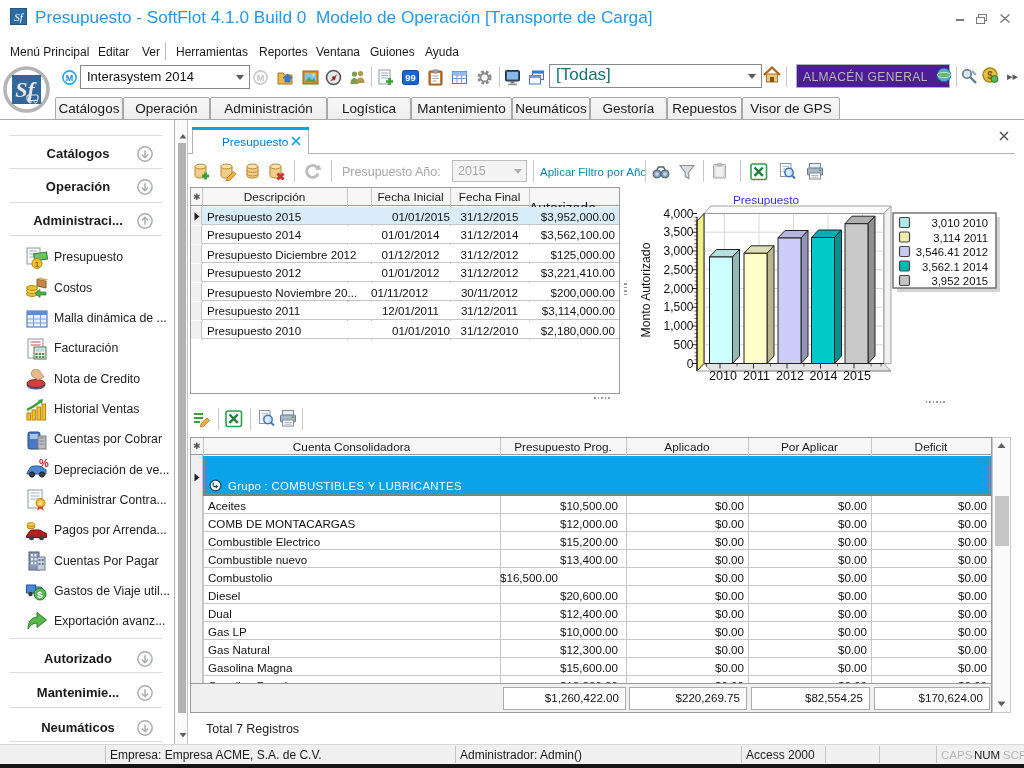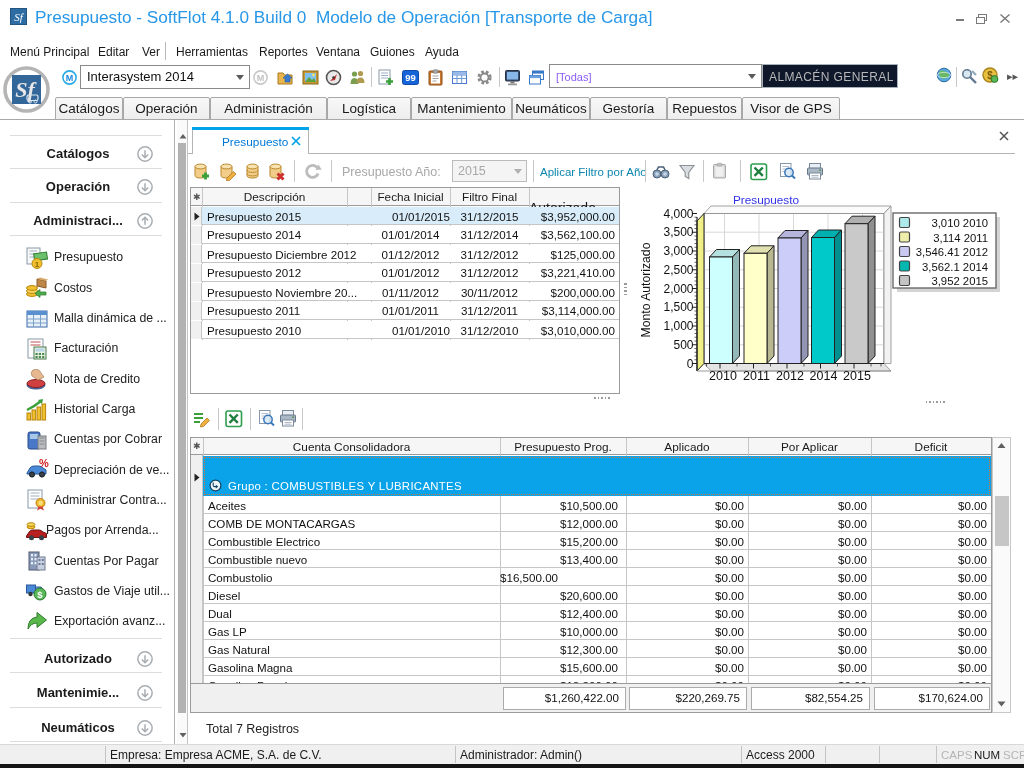--- a/index.html
+++ b/index.html
@@ -101,33 +101,33 @@
       <rect x="4" y="14.5" width="9" height="1.8" fill="#9a9a9a"></rect>
     </svg>
 <svg class="a" style="left:528px;top:69px" width="17" height="17" viewBox="0 0 17 17">
       <rect x="4.5" y="2" width="11" height="8.5" fill="#fff" stroke="#3a78c8"></rect>
       <rect x="4.5" y="2" width="11" height="2.6" fill="#3a78c8"></rect>
       <rect x="1.5" y="6.5" width="11" height="8.5" fill="#fff" stroke="#3a78c8"></rect>
       <rect x="1.5" y="6.5" width="11" height="2.6" fill="#6aa0e0"></rect>
     </svg>
 
 <div class="a" style="left:549px;top:64px;width:213px;height:24px;background:#fff;border:1px solid #8a8a8a">
-<div class="a" style="left:6px;top:6px;font-size:11px;color:#8b5cf6">[Todas]</div>
+<div class="a" style="left:6px;top:0;font-size:17px;color:#0f766e">[Todas]</div>
 <svg class="a" style="left:198px;top:9px" width="9" height="6">
         <path d="M0 0 L8 0 L4 5 Z" fill="#5a5a5a"></path>
       </svg>
 </div>
 <svg class="a" style="left:763px;top:66px" width="18" height="17" viewBox="0 0 18 17">
       <path d="M1 9 L9 1.5 L17 9" fill="none" stroke="#b06020" stroke-width="2.2"></path>
       <rect x="3.5" y="8" width="11" height="8" fill="#e8c87a" stroke="#a87830"></rect>
       <rect x="7" y="11" width="4" height="5" fill="#8a5020"></rect>
     </svg>
 <div class="a" style="left:786px;top:67px;width:1px;height:20px;background:#c8c8c8"></div>
 
-<div class="a" style="left:762px;top:64px;width:136px;height:24px;background:#0f172a;border:1px solid #a8b0b8">
+<div class="a" style="left:796px;top:64px;width:154px;height:24px;background:#4c1d95;border:1px solid #a8b0b8">
 <div class="a" style="left:6px;top:5px;font-size:12px;color:#b8b8b8;letter-spacing:0.4px">ALMACÉN GENERAL</div>
 </div>
 <svg class="a" style="left:936px;top:67px" width="16" height="16" viewBox="0 0 16 16">
       <circle cx="8" cy="8" r="6.8" fill="#58a8e0" stroke="#2a6aa0"></circle>
       <path d="M3 5 Q6 2.5 9 4.5 Q13 6 13.5 9 Q10 12.5 6 11.5 Q2.5 9 3 5Z" fill="#68b868"></path>
       <ellipse cx="8" cy="8" rx="6.8" ry="2.6" fill="none" stroke="#ffffff" stroke-width="0.7" opacity="0.8"></ellipse>
     </svg>
 <div class="a" style="left:956px;top:67px;width:1px;height:20px;background:#c8c8c8"></div>
 <svg class="a" style="left:961px;top:68px" width="17" height="17" viewBox="0 0 17 17">
       <circle cx="6" cy="6" r="4.2" fill="#d8e8f0" stroke="#607890" stroke-width="1.6"></circle>
@@ -257,21 +257,21 @@
         <g stroke="#b8860b" fill="#f0c030">
           <rect x="2" y="15" width="3.6" height="7"></rect>
           <rect x="7" y="12" width="3.6" height="10"></rect>
           <rect x="12" y="9" width="3.6" height="13"></rect>
           <rect x="17" y="6" width="3.6" height="16"></rect>
         </g>
         <path d="M2 12 Q10 8 16 3" fill="none" stroke="#3aa03a" stroke-width="2.4"></path>
         <path d="M13 2 L18 1 L17 6Z" fill="#3aa03a"></path>
       </svg>
     </div>
-<div class="a" style="left:54px;top:402px;font-size:12.3px;color:#222;white-space:nowrap">Historial Carga</div>
+<div class="a" style="left:54px;top:402px;font-size:12.3px;color:#222;white-space:nowrap">Historial Ventas</div>
 <div class="a" style="left:25px;top:428px;width:24px;height:24px">
       <svg width="24" height="24" viewBox="0 0 24 24">
         <rect x="3" y="4" width="12" height="17" rx="2" fill="#4a78c8" stroke="#2a4a88"></rect>
         <rect x="5" y="6" width="8" height="5" fill="#a8c8e8"></rect>
         <rect x="13" y="8" width="8" height="13" fill="#b8bcc0" stroke="#787c80"></rect>
         <path d="M14.5 10 H19.5 M14.5 13 H19.5 M14.5 16 H19.5" stroke="#888" stroke-width="1"></path>
       </svg>
     </div>
 <div class="a" style="left:54px;top:432px;font-size:12.3px;color:#222;white-space:nowrap">Cuentas por Cobrar</div>
 <div class="a" style="left:25px;top:458px;width:24px;height:24px">
@@ -295,21 +295,21 @@
 <div class="a" style="left:54px;top:493px;font-size:12.3px;color:#222;white-space:nowrap">Administrar Contra...</div>
 <div class="a" style="left:25px;top:519px;width:24px;height:24px">
       <svg width="24" height="24" viewBox="0 0 24 24">
         <ellipse cx="6" cy="8" rx="4" ry="1.8" fill="#f0c030" stroke="#b8860b"></ellipse>
         <ellipse cx="6" cy="5.5" rx="4" ry="1.8" fill="#f8d860" stroke="#b8860b"></ellipse>
         <path d="M1.5 17 L4.5 12.5 Q5.5 11 8 11 L14 11 Q16 11 18 13 L21.5 14.5 L21.5 18.5 L1.5 18.5Z" fill="#b82020" stroke="#701010"></path>
         <circle cx="6.5" cy="18.8" r="2.5" fill="#384048"></circle>
         <circle cx="16.5" cy="18.8" r="2.5" fill="#384048"></circle>
       </svg>
     </div>
-<div class="a" style="left:46px;top:523px;font-size:12.3px;color:#222;white-space:nowrap">Pagos por Arrenda...</div>
+<div class="a" style="left:54px;top:523px;font-size:12.3px;color:#222;white-space:nowrap">Pagos por Arrenda...</div>
 <div class="a" style="left:25px;top:549px;width:24px;height:24px">
       <svg width="24" height="24" viewBox="0 0 24 24">
         <rect x="4" y="3" width="10" height="18" fill="#8898b8" stroke="#505a70"></rect>
         <rect x="12" y="8" width="8" height="13" fill="#c8d0e0" stroke="#707a90"></rect>
         <g fill="#e8f0f8">
           <rect x="6" y="5" width="2" height="2.4"></rect>
           <rect x="9.5" y="5" width="2" height="2.4"></rect>
           <rect x="6" y="9" width="2" height="2.4"></rect>
           <rect x="9.5" y="9" width="2" height="2.4"></rect>
           <rect x="6" y="13" width="2" height="2.4"></rect>
@@ -431,21 +431,21 @@
       <rect x="3.5" y="1.5" width="11" height="5" fill="#e8eef4" stroke="#7a8a9a"></rect>
       <rect x="1.5" y="6" width="15" height="7" rx="1" fill="#aab8c6" stroke="#66788a"></rect>
       <rect x="3.5" y="11" width="11" height="6" fill="#fff" stroke="#7a8a9a"></rect>
       <path d="M5.5 13.5 H12.5 M5.5 15.2 H12.5" stroke="#9aa8b8" stroke-width="0.8"></path>
       <circle cx="14" cy="8.2" r="0.9" fill="#4a8a4a"></circle>
     </svg>
 <div class="a" style="left:190px;top:187px;width:430px;height:207px;border:1px solid #9a9a9a;background:#fff"></div>
 <div class="a" style="left:191px;top:188px;width:428px;height:18px;background:#f6f6f6;border-bottom:1px solid #9a9a9a"></div>
 <div class="a" style="left:202px;top:190px;width:145px;text-align:center;font-size:11.8px;color:#1a1a1a">Descripción</div>
 <div class="a" style="left:371px;top:190px;width:79px;text-align:center;font-size:11.8px;color:#1a1a1a">Fecha Inicial</div>
-<div class="a" style="left:450px;top:190px;width:79px;text-align:center;font-size:11.8px;color:#1a1a1a">Filtro Final</div>
+<div class="a" style="left:450px;top:190px;width:79px;text-align:center;font-size:11.8px;color:#1a1a1a">Fecha Final</div>
 <div class="a" style="left:529px;top:200px;width:90px;text-align:left;font-size:14px;color:#1a1a1a">Autorizado</div>
 <div class="a" style="left:193px;top:192px;font-size:9px;color:#555">✱</div>
 <div class="a" style="left:202px;top:188px;width:1px;height:152px;background:#c6c6c6"></div>
 <div class="a" style="left:347px;top:188px;width:1px;height:152px;background:#c6c6c6"></div>
 <div class="a" style="left:371px;top:188px;width:1px;height:152px;background:#c6c6c6"></div>
 <div class="a" style="left:450px;top:188px;width:1px;height:152px;background:#c6c6c6"></div>
 <div class="a" style="left:529px;top:188px;width:1px;height:152px;background:#c6c6c6"></div>
 <div class="a" style="left:191px;top:207px;width:428px;height:18px;background:#d9ecf9;border-bottom:1px solid #c6c6c6"></div>
 <div class="a" style="left:191px;top:207px;width:11px;height:18px;background:#f0f0f0;border-right:1px solid #c6c6c6"></div>
 <svg class="a" style="left:194px;top:212px" width="6" height="9">
@@ -469,35 +469,35 @@
 <div class="a" style="left:529px;top:248px;width:86px;text-align:right;font-size:11.6px;color:#111">$125,000.00</div>
 <div class="a" style="left:191px;top:264px;width:428px;height:18px;background:#fff;border-bottom:1px solid #c6c6c6"></div>
 <div class="a" style="left:191px;top:264px;width:11px;height:18px;background:#f0f0f0;border-right:1px solid #c6c6c6"></div>
 <div class="a" style="left:207px;top:266px;font-size:11.6px;color:#111;white-space:nowrap">Presupuesto 2012</div>
 <div class="a" style="left:371px;top:266px;width:79px;text-align:center;font-size:11.6px;color:#111">01/01/2012</div>
 <div class="a" style="left:450px;top:266px;width:79px;text-align:center;font-size:11.6px;color:#111">31/12/2012</div>
 <div class="a" style="left:529px;top:266px;width:86px;text-align:right;font-size:11.6px;color:#111">$3,221,410.00</div>
 <div class="a" style="left:191px;top:283px;width:428px;height:18px;background:#fff;border-bottom:1px solid #c6c6c6"></div>
 <div class="a" style="left:191px;top:283px;width:11px;height:18px;background:#f0f0f0;border-right:1px solid #c6c6c6"></div>
 <div class="a" style="left:207px;top:286px;font-size:11.6px;color:#111;white-space:nowrap">Presupuesto Noviembre 20...</div>
-<div class="a" style="left:371px;top:286px;width:79px;text-align:center;font-size:11.6px;color:#111">01/11/2012</div>
+<div class="a" style="left:371px;top:286px;width:79px;font-size:11.6px;color:#111">01/11/2012</div>
 <div class="a" style="left:450px;top:286px;width:79px;text-align:center;font-size:11.6px;color:#111">30/11/2012</div>
 <div class="a" style="left:529px;top:286px;width:86px;text-align:right;font-size:11.6px;color:#111">$200,000.00</div>
 <div class="a" style="left:191px;top:302px;width:428px;height:18px;background:#fff;border-bottom:1px solid #c6c6c6"></div>
 <div class="a" style="left:191px;top:302px;width:11px;height:18px;background:#f0f0f0;border-right:1px solid #c6c6c6"></div>
 <div class="a" style="left:207px;top:304px;font-size:11.6px;color:#111;white-space:nowrap">Presupuesto 2011</div>
-<div class="a" style="left:371px;top:304px;width:79px;text-align:center;font-size:11.6px;color:#111">01/01/2011</div>
+<div class="a" style="left:371px;top:304px;width:79px;text-align:center;font-size:11.6px;color:#111">12/01/2011</div>
 <div class="a" style="left:450px;top:304px;width:79px;text-align:center;font-size:11.6px;color:#111">31/12/2011</div>
 <div class="a" style="left:529px;top:304px;width:86px;text-align:right;font-size:11.6px;color:#111">$3,114,000.00</div>
 <div class="a" style="left:191px;top:321px;width:428px;height:18px;background:#fff;border-bottom:1px solid #c6c6c6"></div>
 <div class="a" style="left:191px;top:321px;width:11px;height:18px;background:#f0f0f0;border-right:1px solid #c6c6c6"></div>
 <div class="a" style="left:207px;top:324px;font-size:11.6px;color:#111;white-space:nowrap">Presupuesto 2010</div>
 <div class="a" style="left:371px;top:324px;width:79px;text-align:right;font-size:11.6px;color:#111">01/01/2010</div>
 <div class="a" style="left:450px;top:324px;width:79px;text-align:center;font-size:11.6px;color:#111">31/12/2010</div>
-<div class="a" style="left:529px;top:324px;width:86px;text-align:right;font-size:11.6px;color:#111">$3,010,000.00</div>
+<div class="a" style="left:529px;top:324px;width:86px;text-align:right;font-size:11.6px;color:#111">$2,180,000.00</div>
 <div class="a" style="left:624px;top:283px;width:3px;height:14px;background:repeating-linear-gradient(#9a9a9a 0 1.5px,transparent 1.5px 3.5px)"></div>
 <div class="a" style="left:594px;top:397px;width:17px;height:2px;background:repeating-linear-gradient(90deg,#9a9a9a 0 1.5px,transparent 1.5px 3.5px)"></div>
 <div class="a" style="left:926px;top:401px;width:20px;height:2px;background:repeating-linear-gradient(90deg,#9a9a9a 0 1.5px,transparent 1.5px 3.5px)"></div>
 
 <svg class="a" style="left:192px;top:410px" width="19" height="19" viewBox="0 0 19 19">
       <path d="M2 4 H11 M2 8 H11 M2 12 H8" stroke="#3aa03a" stroke-width="2"></path>
       <path d="M9 14 L15 8 L17.5 10.5 L11.5 16.5 L8.5 17Z" fill="#f0b040" stroke="#b07820" stroke-width="0.8"></path>
     </svg>
 <div class="a" style="left:218px;top:408px;width:1px;height:22px;background:#c8c8c8"></div>
 <svg class="a" style="left:225px;top:410px" width="18" height="18" viewBox="0 0 18 18">

